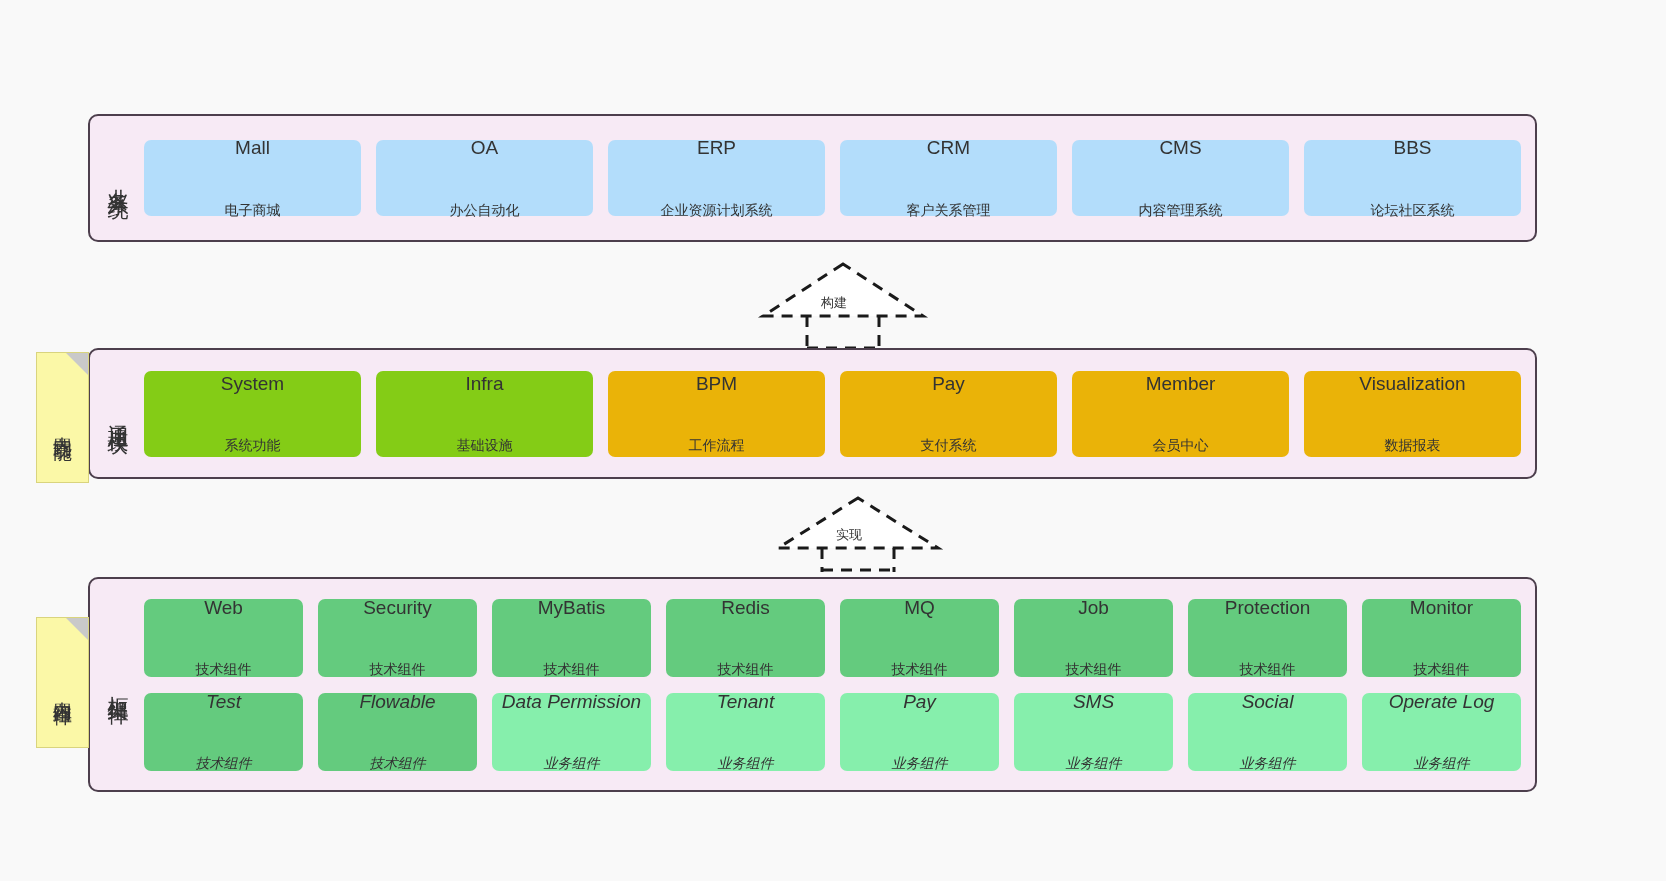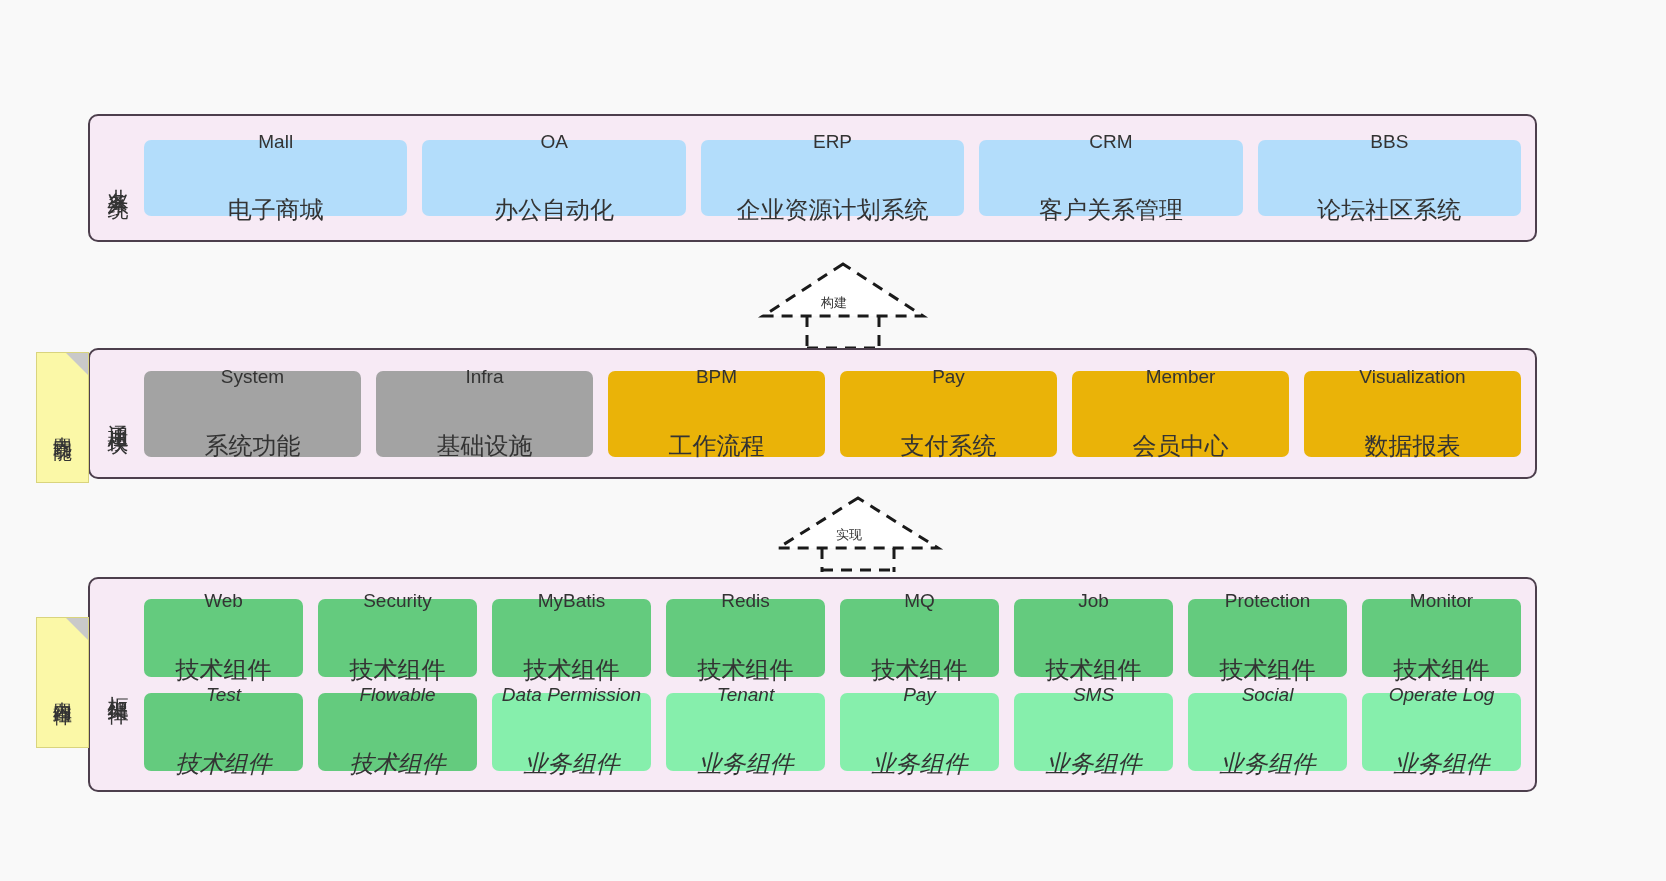--- a/index.html
+++ b/index.html
@@ -78,27 +78,27 @@
     text-align: center;
     line-height: 1.28;
     box-sizing: border-box;
     padding: 22px 4px;
   }
   .card .title {
     font-size: 19px;
     color: #333333;
   }
   .card .sub {
-    font-size: 24px;
+    font-size: 14px;
     color: #333333;
     margin-top: 41px;
   }
 
   .card.biz      { background: #b3ddfb; height: 76px; }
-  .card.mod-hot  { background: #a3a3a3; height: 86px; }
+  .card.mod-hot  { background: #84cc16; height: 86px; }
   .card.mod-warm { background: #eab308; height: 86px; }
   .card.tech     { background: #64cb7e; height: 78px; }
   .card.biz-comp { background: #86efac; height: 78px; }
 
   
   .note {
     position: absolute;
     background: #fbf8a7;
     border: 1px solid #d9d47e;
     box-sizing: border-box;
@@ -159,20 +159,24 @@
         <div class="card biz">
           <span class="title">ERP</span>
           <span class="sub">企业资源计划系统</span>
         </div>
 
         <div class="card biz">
           <span class="title">CRM</span>
           <span class="sub">客户关系管理</span>
         </div>
 
+        <div class="card biz">
+          <span class="title">CMS</span>
+          <span class="sub">内容管理系统</span>
+        </div>
 
         <div class="card biz">
           <span class="title">BBS</span>
           <span class="sub">论坛社区系统</span>
         </div>
 
       </div>
     </div>
   </div>
 

